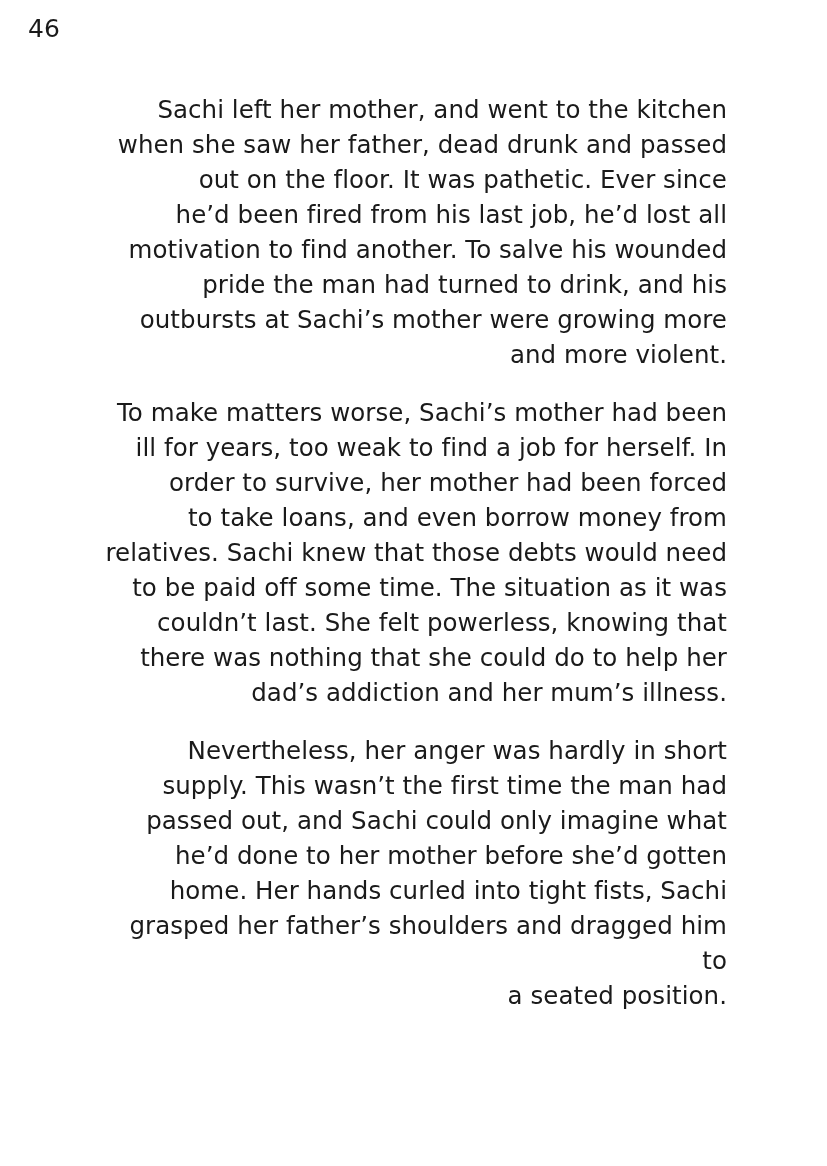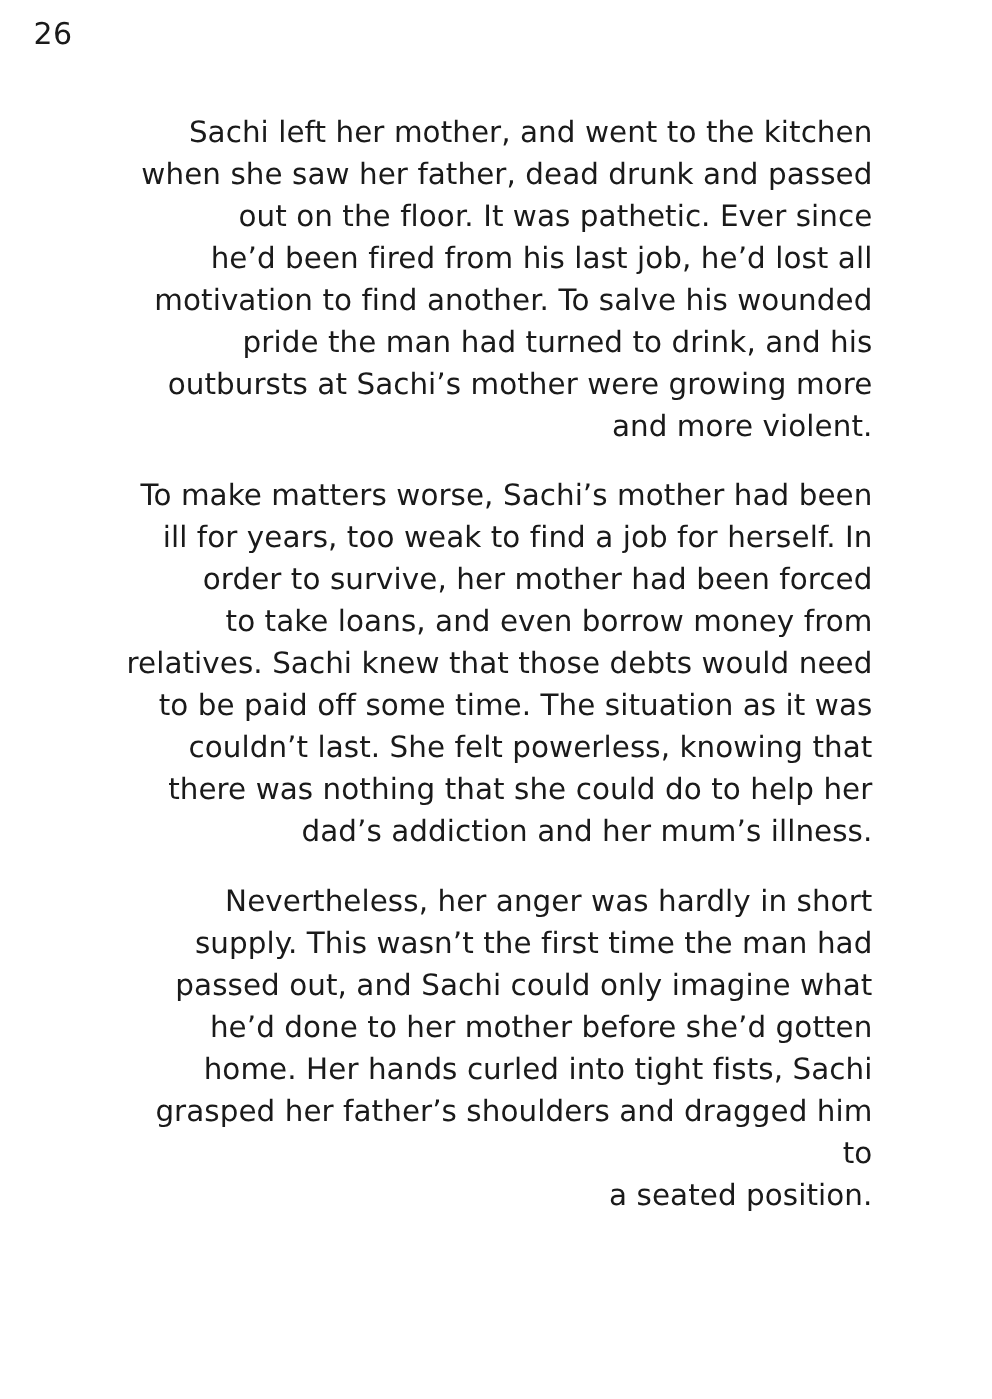--- a/index.html
+++ b/index.html
@@ -47,21 +47,21 @@
   }
   .para:last-child {
     margin-bottom: 0;
   }
 </style>
 </head>
 <body>
 
 <div class="page">
 
-  <div class="folio">26</div>
+  <div class="folio">46</div>
 
   <div class="body-text">
     <p class="para">Sachi left her mother, and went to the kitchen
 when she saw her father, dead drunk and passed
 out on the floor. It was pathetic. Ever since
 he’d been fired from his last job, he’d lost all
 motivation to find another. To salve his wounded
 pride the man had turned to drink, and his
 outbursts at Sachi’s mother were growing more
 and more violent.</p>

